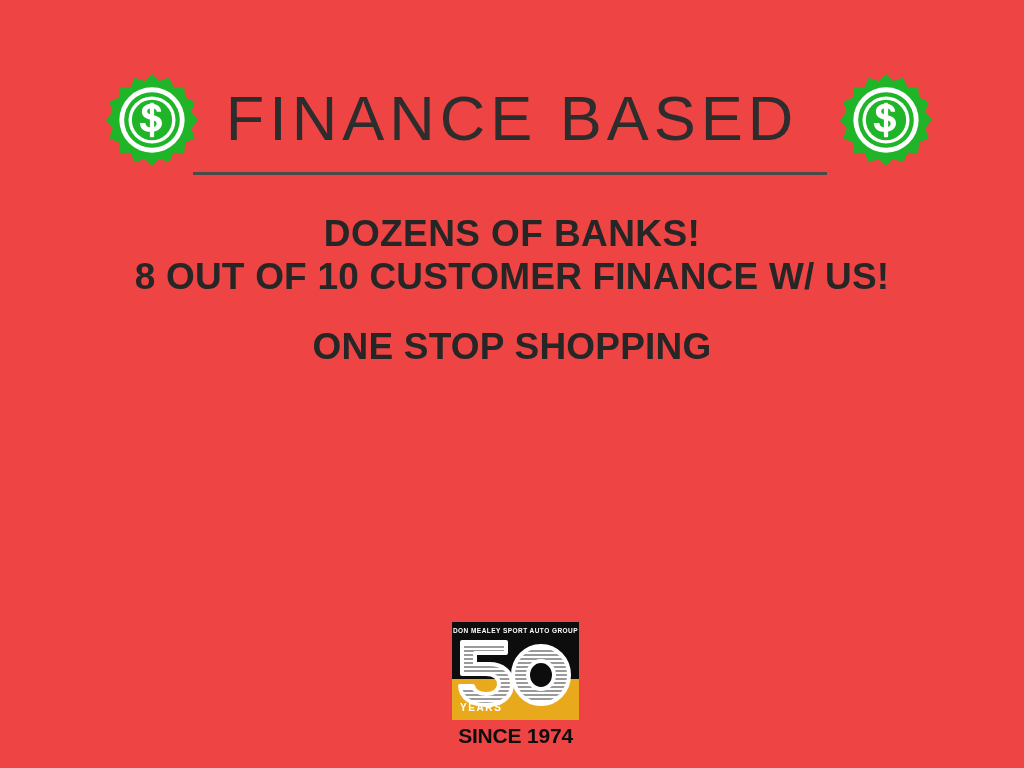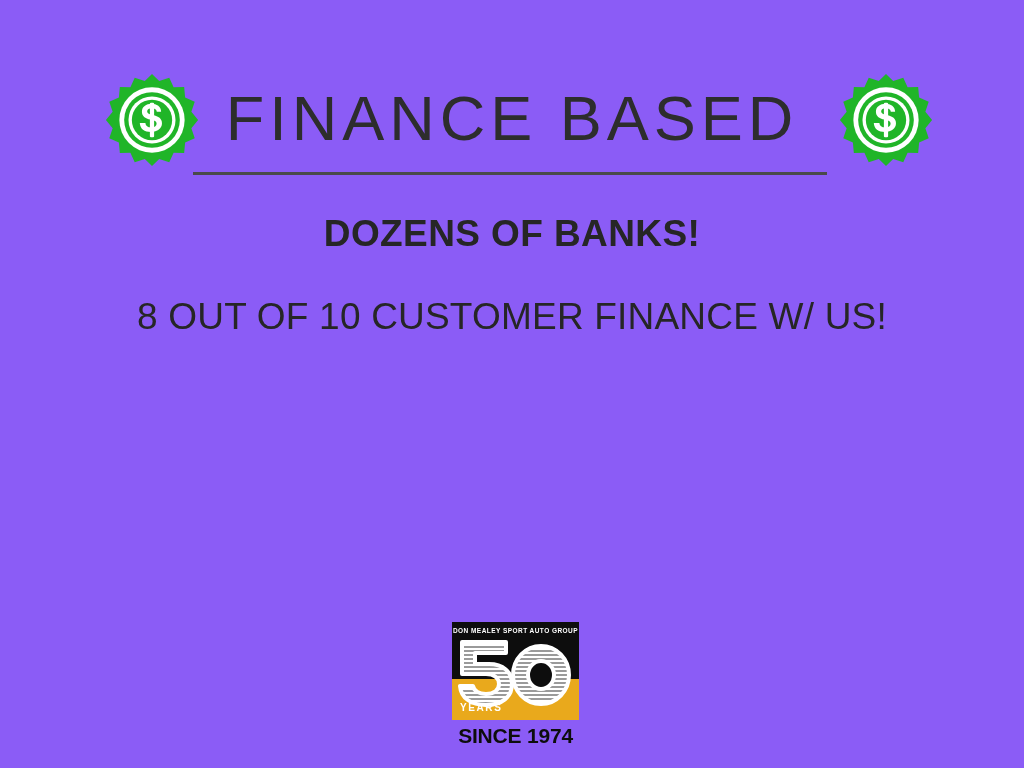--- a/index.html
+++ b/index.html
@@ -11,21 +11,21 @@
     height: 768px;
     background: #ffffff;
     font-family: "Liberation Sans", sans-serif;
     overflow: hidden;
     position: relative;
   }
 
   .slide {
     position: absolute;
     inset: 0;
-    background: #8b5cf6;
+    background: #ef4444;
   }
 
   
   .header {
     position: absolute;
     left: 0;
     top: 72px;
     width: 1024px;
     height: 110px;
   }
@@ -80,23 +80,22 @@
     white-space: nowrap;
     line-height: 1.17;
   }
   .line.headline {
     font-size: 37px;
     font-weight: 700;
     letter-spacing: 0.4px;
   }
   .line.subline {
     font-size: 37px;
-    font-weight: 400;
+    font-weight: 700;
     letter-spacing: 0.2px;
-    margin-top: 40px;
   }
 
   
   .logo {
     position: absolute;
     left: 452px;
     top: 622px;
     width: 127px;
   }
   .logo-mark {
@@ -217,20 +216,21 @@
   </div>
 
   <div class="body-copy">
 
     <div class="copy-block">
       <div class="line headline">DOZENS OF BANKS!</div>
       <div class="line subline">8 OUT OF 10 CUSTOMER FINANCE W/ US!</div>
     </div>
 
     <div class="copy-block">
+      <div class="line subline">ONE STOP SHOPPING</div>
     </div>
 
     <div class="copy-block">
     </div>
 
   </div>
 
   <div class="logo">
     <div class="logo-mark">
       <div class="logo-mark-top"></div>

